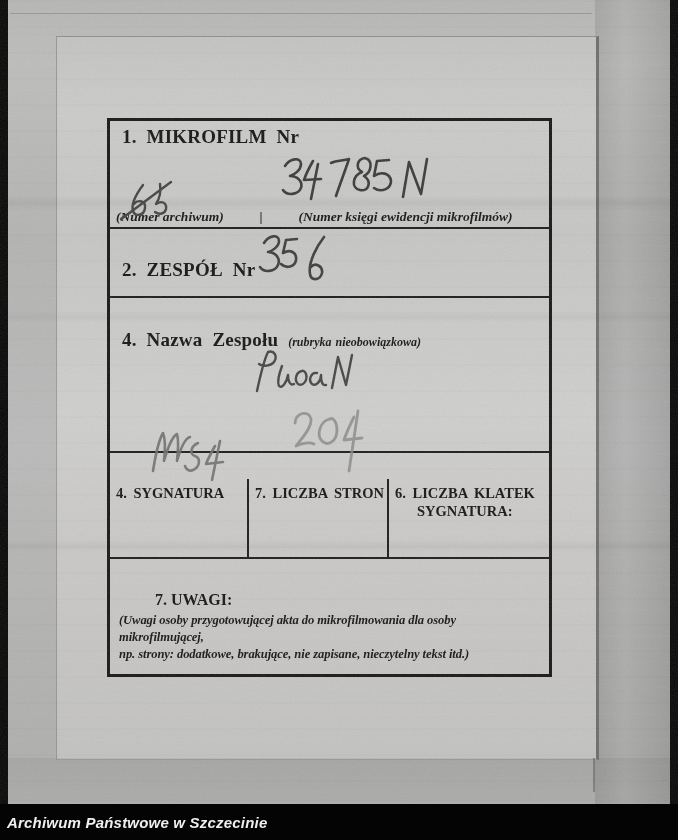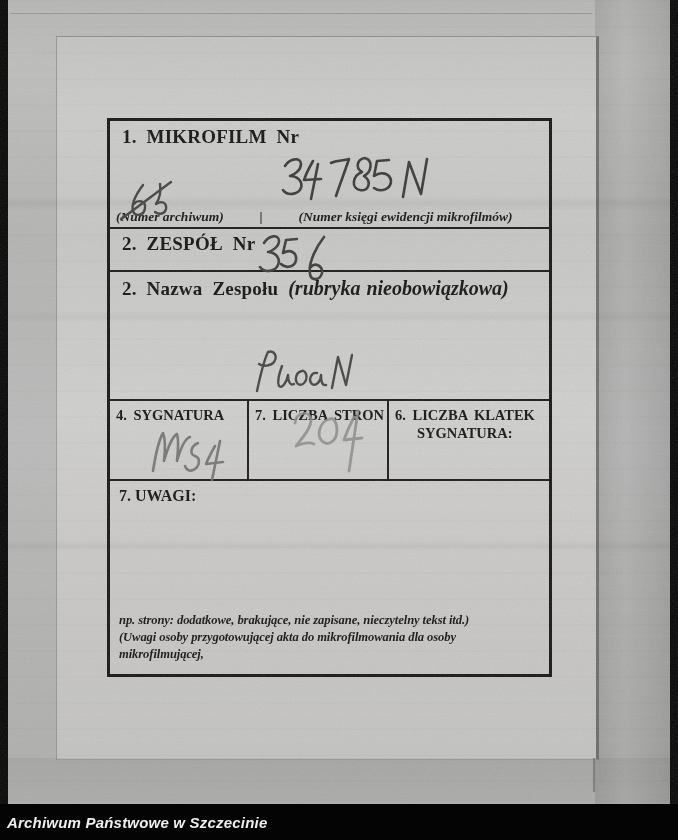--- a/index.html
+++ b/index.html
@@ -21,42 +21,42 @@
   .card-edge-ext{position:absolute;left:593px;top:758px;width:2px;height:34px;background:rgba(60,60,58,0.40);}
   .streak{position:absolute;left:8px;width:662px;pointer-events:none;}
   .s1{top:196px;height:14px;background:linear-gradient(180deg,transparent,rgba(0,0,0,0.05),transparent);}
   .s2{top:312px;height:10px;background:linear-gradient(180deg,transparent,rgba(0,0,0,0.04),transparent);}
   .s3{top:540px;height:12px;background:linear-gradient(180deg,transparent,rgba(0,0,0,0.04),transparent);}
   .s4{top:758px;height:44px;background:linear-gradient(180deg,rgba(0,0,0,0.06),rgba(0,0,0,0.02));}
   .banding{position:absolute;left:8px;top:0;width:662px;height:805px;opacity:.55;pointer-events:none;
     background:repeating-linear-gradient(180deg,rgba(0,0,0,0.025) 0 2px,rgba(0,0,0,0) 2px 11px,rgba(255,255,255,0.03) 11px 13px,rgba(0,0,0,0) 13px 26px);}
   
   .form-table{position:absolute;left:107px;top:118px;width:445px;height:559px;
-    border:3px solid #161616;box-sizing:border-box;display:flex;flex-direction:column;color:#151515;}
+    border:3px solid #161616;box-sizing:border-box;display:flex;flex-direction:column;color:#151515;gap:26px;}
   .row{position:relative;box-sizing:border-box;}
   .rb{border-bottom:2px solid #1b1b1b;}
   .r1{height:108px;}
   .r2{height:43px;}
   .r3{height:129px;}
   .r4{height:80px;display:flex;}
   .r7{flex:1;display:flex;flex-direction:column;justify-content:space-between;}
   .sec-label{font-weight:bold;font-size:19px;word-spacing:5px;letter-spacing:.2px;padding:5px 0 0 12px;}
   .sec-label-sm{font-weight:bold;font-size:14.5px;word-spacing:3px;padding:5px 0 0 6px;line-height:1.25;}
-  .sub-italic{font-style:italic;font-weight:bold;font-size:20px;word-spacing:1px;letter-spacing:0;}
+  .sub-italic{font-style:italic;font-weight:bold;font-size:12px;word-spacing:1px;letter-spacing:0;}
   .cap-row{position:absolute;left:0;right:0;bottom:2px;display:flex;align-items:flex-end;
     font-style:italic;font-weight:bold;font-size:13.5px;}
   .cap-left{width:140px;padding-left:6px;}
   .cap-div{width:10px;text-align:center;font-style:normal;}
   .cap-right{flex:1;text-align:center;padding-right:4px;}
   .cell{box-sizing:border-box;height:100%;}
   .c1{width:139px;border-right:2px solid #1b1b1b;}
   .c2{width:140px;border-right:2px solid #1b1b1b;}
   .c3{flex:1;}
   .neg2{padding-left:22px;}
-  .uwagi-label{font-weight:bold;font-size:16px;padding:6px 0 0 9px;}
+  .uwagi-label{font-weight:bold;font-size:16px;padding:6px 0 0 9px;margin-left:36px;}
   .footnote{font-style:italic;font-weight:bold;font-size:12.6px;line-height:1.35;
     padding:0 8px 11px 9px;letter-spacing:-0.1px;}
   .handwriting{position:absolute;left:0;top:0;pointer-events:none;}
   
   .footer-bar{position:absolute;left:0;bottom:0;width:678px;height:36px;background:#040404;
     display:flex;align-items:center;}
   .footer-text{font-family:"Liberation Sans",sans-serif;font-weight:bold;font-size:15px;
     color:#efefef;padding-left:7px;letter-spacing:.2px;font-style:italic;}
   .noise{position:absolute;left:0;top:0;pointer-events:none;}
 </style>
@@ -85,43 +85,43 @@
         <span class="cap-div">|</span>
         <span class="cap-right">(Numer księgi ewidencji mikrofilmów)</span>
       </div>
     </div>
 
     <div class="row rb r2">
       <div class="sec-label" style="padding-top:4px;">2. ZESPÓŁ Nr</div>
     </div>
 
     <div class="row rb r3">
-      <div class="sec-label"><span>2. Nazwa Zespołu</span> <span class="sub-italic">(rubryka nieobowiązkowa)</span></div>
+      <div class="sec-label"><span>4. Nazwa Zespołu</span> <span class="sub-italic">(rubryka nieobowiązkowa)</span></div>
     </div>
 
     <div class="row rb r4">
       <div class="cell c1">
         <div class="sec-label-sm">4. SYGNATURA</div>
       </div>
       <div class="cell c2">
         <div class="sec-label-sm">7. LICZBA STRON</div>
       </div>
       <div class="cell c3">
         <div class="sec-label-sm">
           <div>6. LICZBA KLATEK</div>
           <div class="neg2">SYGNATURA:</div>
         </div>
       </div>
     </div>
 
     <div class="row r7">
       <div class="uwagi-label">7. UWAGI:</div>
       <div class="footnote">
+        <div>(Uwagi osoby przygotowującej akta do mikrofilmowania dla osoby mikrofilmującej,</div>
         <div>np. strony: dodatkowe, brakujące, nie zapisane, nieczytelny tekst itd.)</div>
-        <div>(Uwagi osoby przygotowującej akta do mikrofilmowania dla osoby mikrofilmującej,</div>
       </div>
     </div>
 
   </div>
 
   <svg class="handwriting" width="678" height="840" viewBox="0 0 678 840">
     <g fill="none" stroke="#3a3a3a" stroke-width="2.6" stroke-linecap="round" stroke-linejoin="round" aria-label="34785 N">
       <path d="M285,166 C290,158 301,157 301,164 C301,170 294,175 290,176 C297,176 303,181 301,188 C298,195 287,196 283,190"></path>
       <path d="M313,161 C309,168 306,174 304,180 L321,179"></path>
       <path d="M318,164 L311,199"></path>

